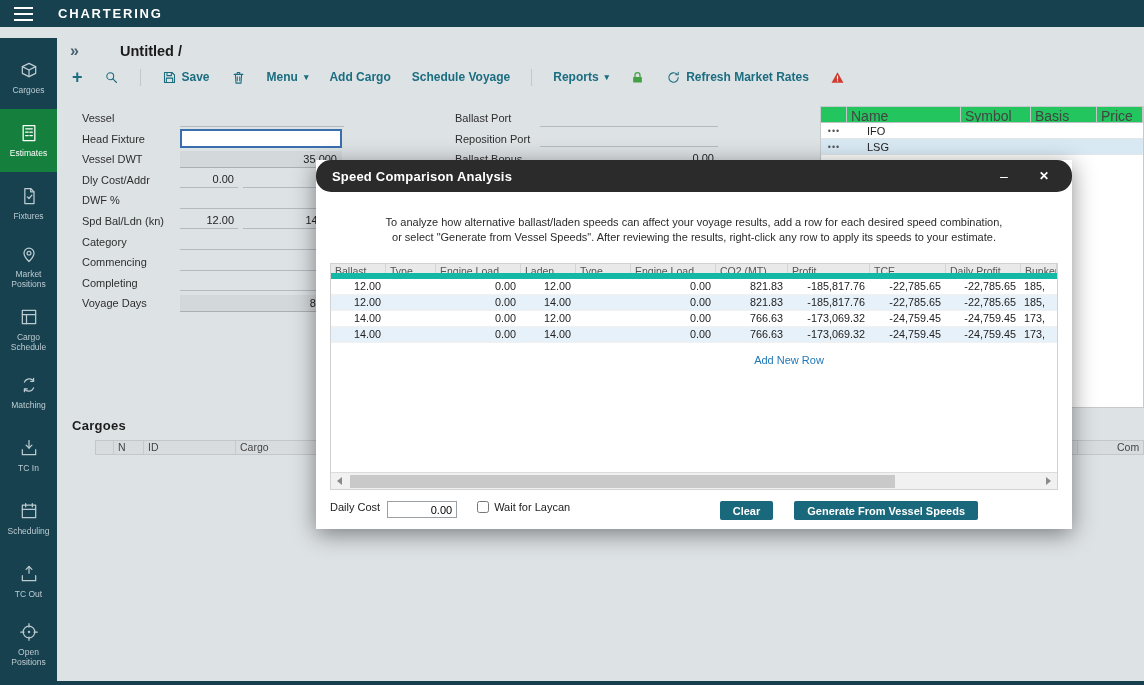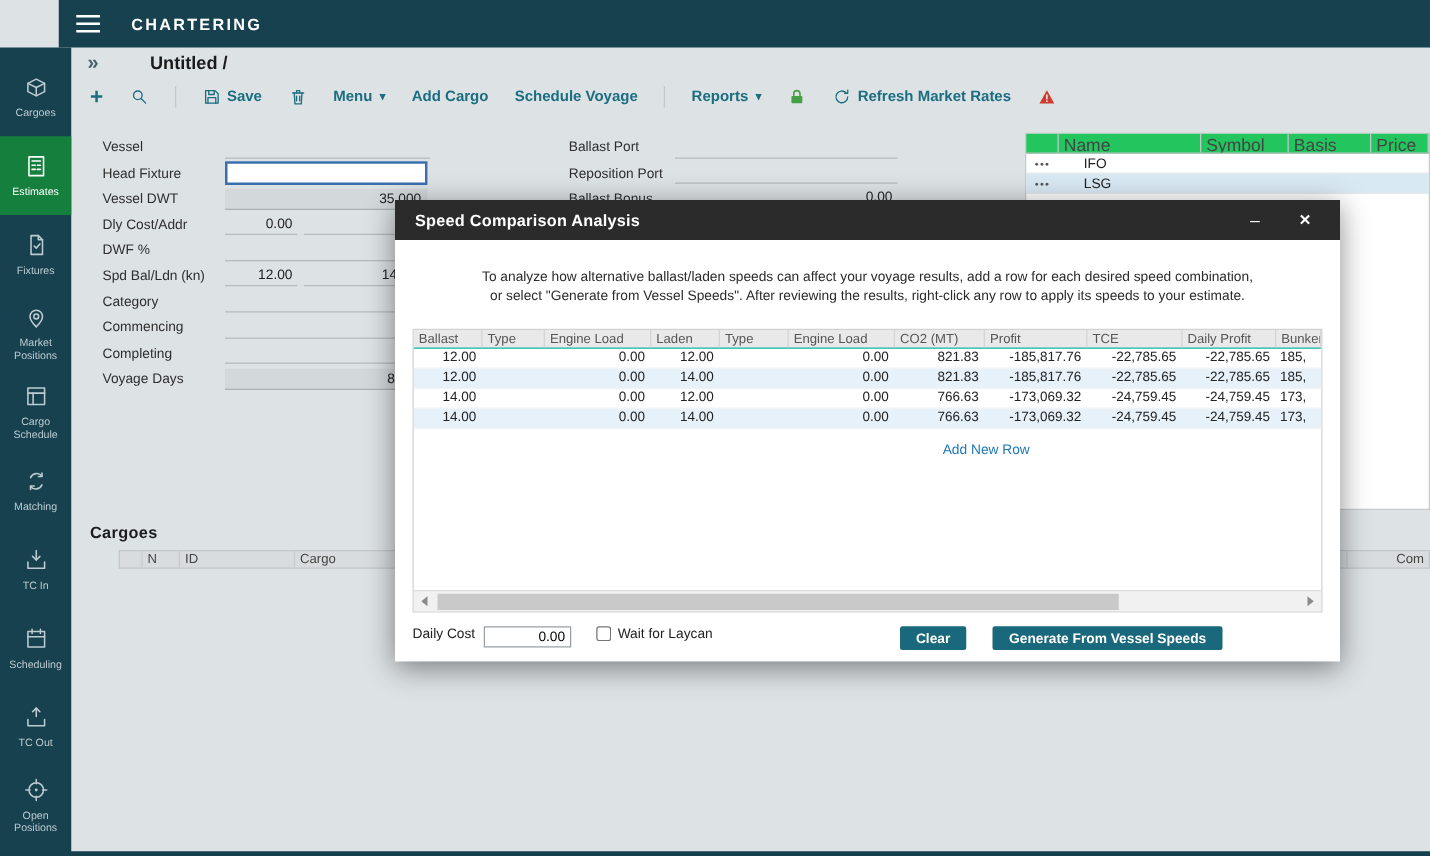--- a/index.html
+++ b/index.html
@@ -2,21 +2,21 @@
 <html><head>
 <meta charset="utf-8">
 <style>
   * { margin:0; padding:0; box-sizing:border-box; }
   html,body { background:#9aa0a4; }
   #app {
     position:relative; width:1144px; height:685px; overflow:hidden;
     background:#dde2e5; font-family:"Liberation Sans", sans-serif; color:#222;
   }
   
-  .topbar { position:absolute; left:0; top:0; right:0; height:38px; background:#17414f; display:flex; align-items:center; z-index:5;margin-left:47px; }
+  .topbar { position:absolute; left:0; top:0; right:0; height:27px; background:#17414f; display:flex; align-items:center; z-index:5; }
   .hamburger { width:30px; margin-left:14px; display:flex; flex-direction:column; gap:4px; cursor:pointer; }
   .hamburger span { display:block; width:19px; height:2px; background:#fff; }
   .app-title { color:#fff; font-size:13px; font-weight:bold; letter-spacing:1.8px; margin-left:14px; }
   
   .sidebar { position:absolute; left:0; top:38px; width:57px; bottom:0; background:#17414f; z-index:4; padding-top:8px; }
   .sb-item { height:63px; display:flex; flex-direction:column; align-items:center; justify-content:center; gap:5px;
              color:#bccbd1; cursor:pointer; text-align:center; }
   .sb-item.active { background:#15803d; color:#fff; }
   .sb-item svg { width:20px; height:20px; stroke:currentColor; fill:none; stroke-width:1.5; stroke-linecap:round; stroke-linejoin:round; }
   .sb-label { font-size:8.5px; line-height:1.2; padding:0 2px; }
@@ -71,30 +71,30 @@
   .cg-header { margin-left:38px; display:flex; height:15px; background:#d8dcde; border:1px solid #c3c7c9; font-size:10.5px; color:#444; }
   .cg-header > div { border-right:1px solid #c6cacb; padding:0 4px; overflow:hidden; white-space:nowrap; }
   .cg-blank { width:18px; flex:none; }
   .cg-n { width:30px; flex:none; }
   .cg-id { width:92px; flex:none; }
   .cg-cargo { flex:1; }
   .cg-com { width:30px; flex:none; border-right:none !important;margin-left:35px; }
   
   .modal { position:absolute; left:316px; top:160px; width:756px; height:369px; background:#fff; z-index:30;
            box-shadow:0 5px 22px rgba(0,0,0,.45); }
-  .modal-header { height:32px; background:#2b2b2b; display:flex; align-items:center; padding:0 16px; }
+  .modal-header { height:32px; background:#2b2b2b; display:flex; align-items:center; padding:0 16px;border-radius:15px; }
   .modal-title { flex:1; color:#fff; font-size:13px; font-weight:bold; letter-spacing:.2px; }
   .mh-btn { color:#fff; width:24px; text-align:center; cursor:pointer; font-size:14px; }
   .mh-btn.close { font-size:12px; font-weight:bold; margin-left:16px; }
   .modal-body { position:relative; height:337px; background:#fff; }
   .modal-instructions { position:absolute; top:23px; left:0; right:0; text-align:center; font-size:11px; color:#2b2b2b; line-height:15px; }
   .grid { position:absolute; left:14px; top:71px; width:728px; height:227px; border:1px solid #d2d2d2; background:#fff;
           display:flex; flex-direction:column; --cols:55px 50px 85px 55px 55px 85px 72px 82px 76px 75px 36px; }
-  .grid-header { display:grid; grid-template-columns:var(--cols); height:15px; background:#e9e9e9; border-bottom:1px solid #14b8a6;
-                 font-size:10.5px; color:#555; flex:none; }
+  .grid-header { display:grid; grid-template-columns:var(--cols); height:15px; background:#e9e9e9; border-bottom:6px solid #14b8a6;
+                 font-size:10.5px; color:#555; flex:none;text-decoration:underline; }
   .grid-header > div { padding:1px 4px; border-right:1px solid #d4d4d4; overflow:hidden; white-space:nowrap; }
   .grid-row { display:grid; grid-template-columns:var(--cols); height:16px; font-size:10.8px; color:#222;
               border-bottom:1px solid #f1f1f1; flex:none; cursor:pointer; }
   .grid-row.alt { background:#e7f1f9; }
   .grid-row > div { padding:1px 5px; text-align:right; overflow:hidden; white-space:nowrap; }
   .grid-row > div.c-bunker { text-align:left; padding-left:3px; }
   .add-row-wrap { text-align:center; margin-top:7px; position:relative; left:95px; flex:none; }
   .add-row-link { color:#1e78b6; font-size:11px; cursor:pointer; }
   .grid-spacer { flex:1; }
   .grid-scrollbar { height:17px; background:#f1f1f1; border-top:1px solid #dcdcdc; position:relative; display:flex; align-items:center; flex:none; }

